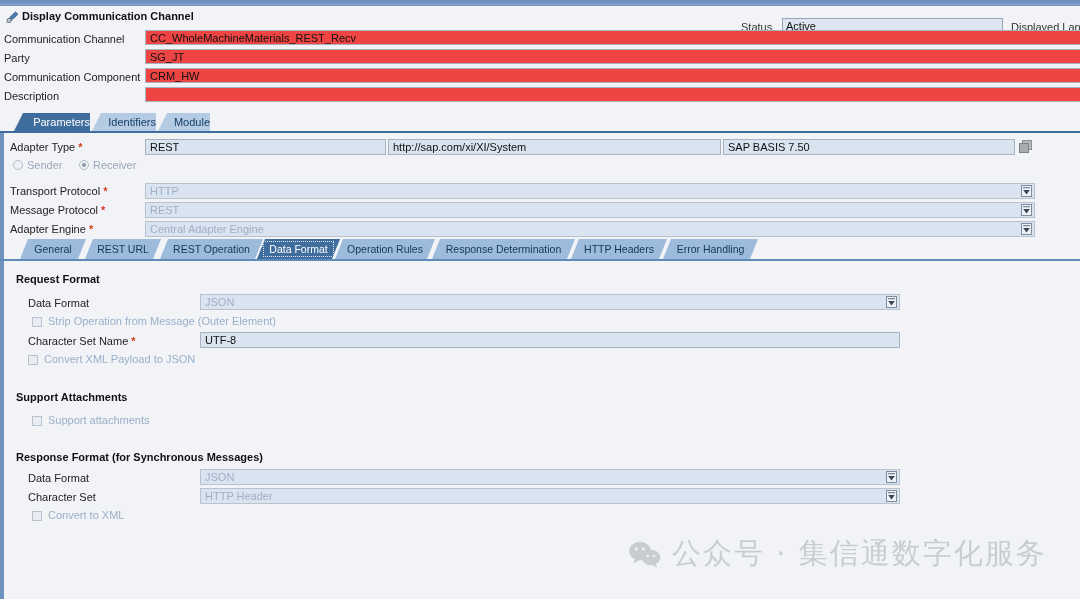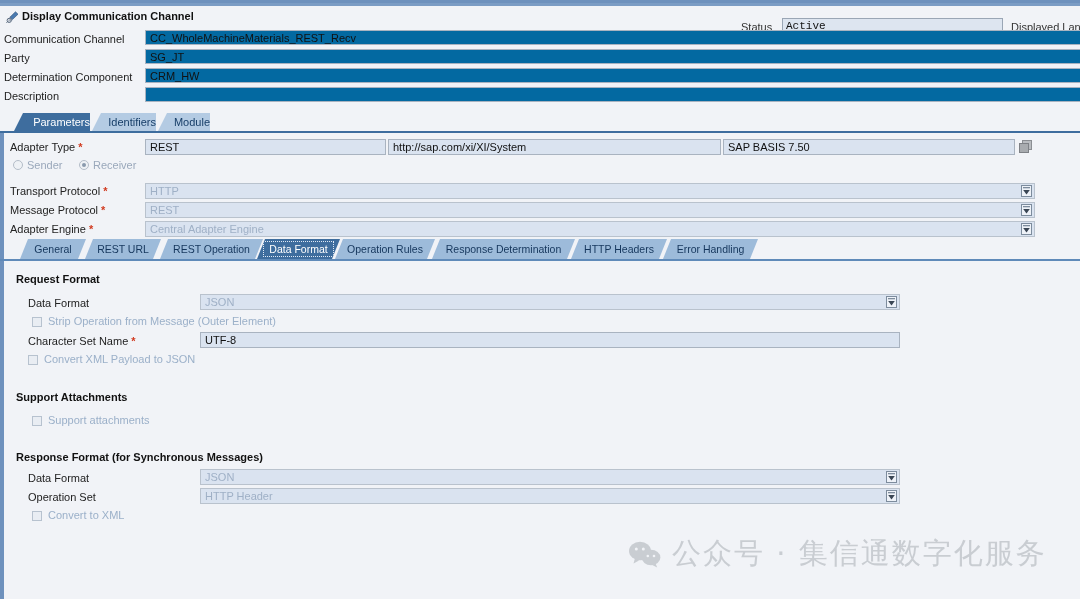--- a/index.html
+++ b/index.html
@@ -18,28 +18,28 @@
 
   
   .header{position:absolute;left:0;top:6px;width:1080px;height:102px;background:#f1f3f7;}
 
   .titlebar{position:absolute;left:0;top:2px;height:18px;width:1080px;}
   .title-ico{position:absolute;left:6px;top:3px;width:13px;height:12px;}
   .title-txt{position:absolute;left:22px;top:2px;font-weight:bold;font-size:11px;color:#111;letter-spacing:0px;}
 
   .status-lbl{position:absolute;left:741px;top:13px;font-size:11px;color:#333;}
   .status-fld{position:absolute;left:782px;top:10px;width:221px;height:15px;
-    background:#dde5f0;border:1px solid #9aa6b5;box-sizing:border-box;font-family:Liberation Mono, monospace;}
+    background:#dde5f0;border:1px solid #9aa6b5;box-sizing:border-box;}
   .status-fld span{position:absolute;left:3px;top:1px;font-size:11px;color:#111;}
   .displang{position:absolute;left:1011px;top:13px;font-size:11px;color:#333;white-space:nowrap;}
 
   .frow{position:absolute;left:0;height:19px;width:1080px;}
   .frow .lbl{position:absolute;left:4px;top:3px;font-size:11px;color:#222;white-space:nowrap;}
   .frow .fld{position:absolute;left:145px;top:0px;right:0px;height:15px;
-     background:#0369a1;border:1px solid #a9b3c0;border-right:none;box-sizing:border-box;}
+     background:#ef4444;border:1px solid #a9b3c0;border-right:none;box-sizing:border-box;}
   .frow .fld span{position:absolute;left:4px;top:1px;font-size:11px;color:#111;white-space:nowrap;}
 
   
   .tabstrip{position:absolute;left:0;top:113px;width:1080px;height:18px;}
   .mtab{position:absolute;top:0;height:18px;background:#b4cbe3;color:#173e68;
     font-size:11px;line-height:18px;text-align:right;
     clip-path:polygon(9px 0,100% 0,100% 100%,0 100%);}
   .mtab.sel{background:#3e6d9e;color:#fff;}
   .tabline{position:absolute;left:0;top:131px;width:1080px;height:2px;background:#3e6d9e;}
 
@@ -130,21 +130,21 @@
     </div>
 
     <div class="frow" style="top:43px;">
       <div class="lbl">Party</div>
       <div class="fld">
         <span>SG_JT</span>
       </div>
     </div>
 
     <div class="frow" style="top:62px;">
-      <div class="lbl">Determination Component</div>
+      <div class="lbl">Communication Component</div>
       <div class="fld">
         <span>CRM_HW</span>
       </div>
     </div>
 
     <div class="frow" style="top:81px;">
       <div class="lbl">Description</div>
       <div class="fld">
         <span></span>
       </div>
@@ -312,21 +312,21 @@
       <div class="clbl" style="left:24px;top:211px;">Data Format</div>
       <div class="inp dis" style="left:196px;top:208px;width:700px;">
         <span>JSON</span>
         <svg class="ddico" viewBox="0 0 11 12">
           <rect x="0.5" y="0.5" width="10" height="11" fill="#eef2f8" stroke="#7d8c9d" stroke-width="1"></rect>
           <rect x="2" y="2" width="7" height="1.3" fill="#7d8c9d"></rect>
           <path d="M2.2 5 L8.8 5 L5.5 9.5 Z" fill="#3a4654"></path>
         </svg>
       </div>
 
-      <div class="clbl" style="left:24px;top:230px;">Operation Set</div>
+      <div class="clbl" style="left:24px;top:230px;">Character Set</div>
       <div class="inp dis" style="left:196px;top:227px;width:700px;">
         <span>HTTP Header</span>
         <svg class="ddico" viewBox="0 0 11 12">
           <rect x="0.5" y="0.5" width="10" height="11" fill="#eef2f8" stroke="#7d8c9d" stroke-width="1"></rect>
           <rect x="2" y="2" width="7" height="1.3" fill="#7d8c9d"></rect>
           <path d="M2.2 5 L8.8 5 L5.5 9.5 Z" fill="#3a4654"></path>
         </svg>
       </div>
 
       <div class="crow" style="left:28px;top:248px;width:300px;">

